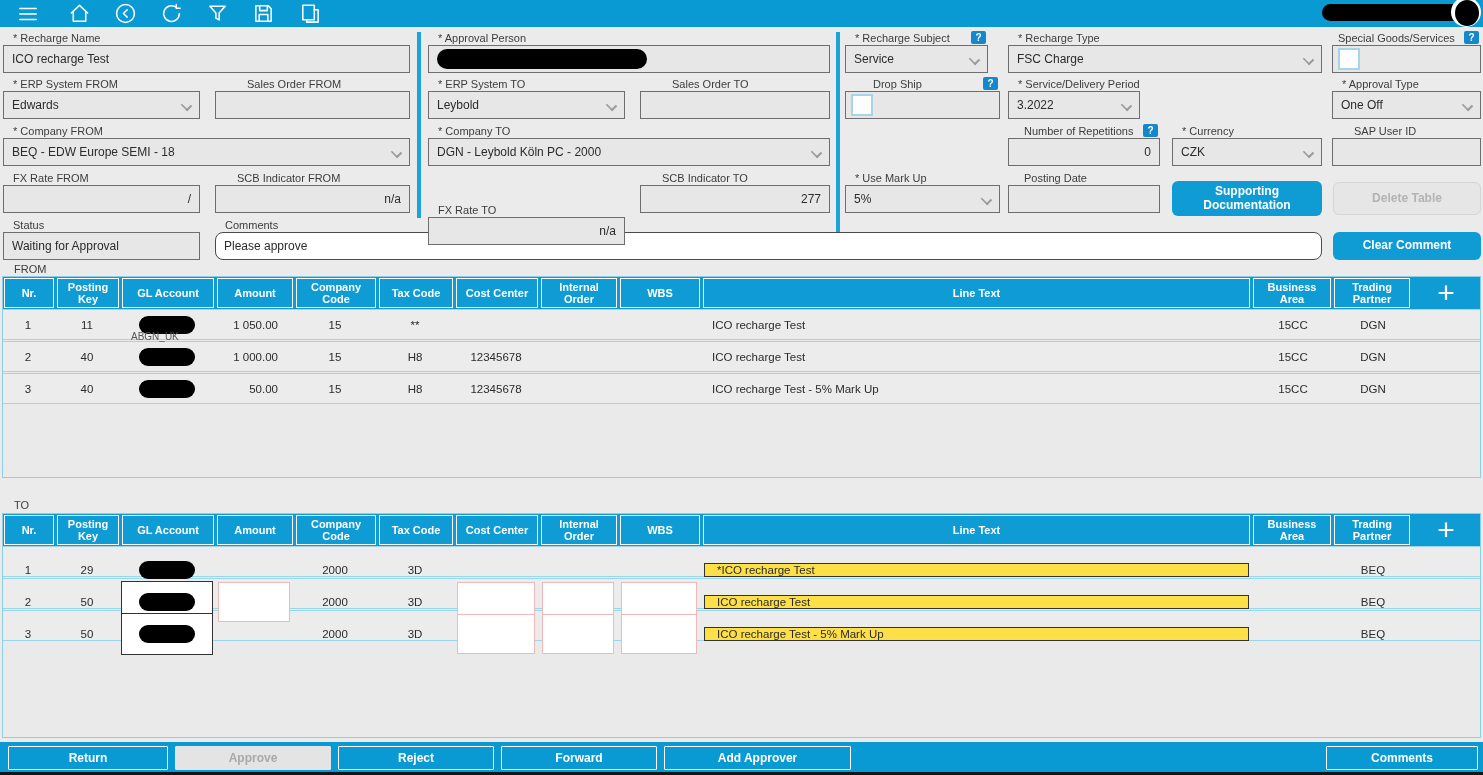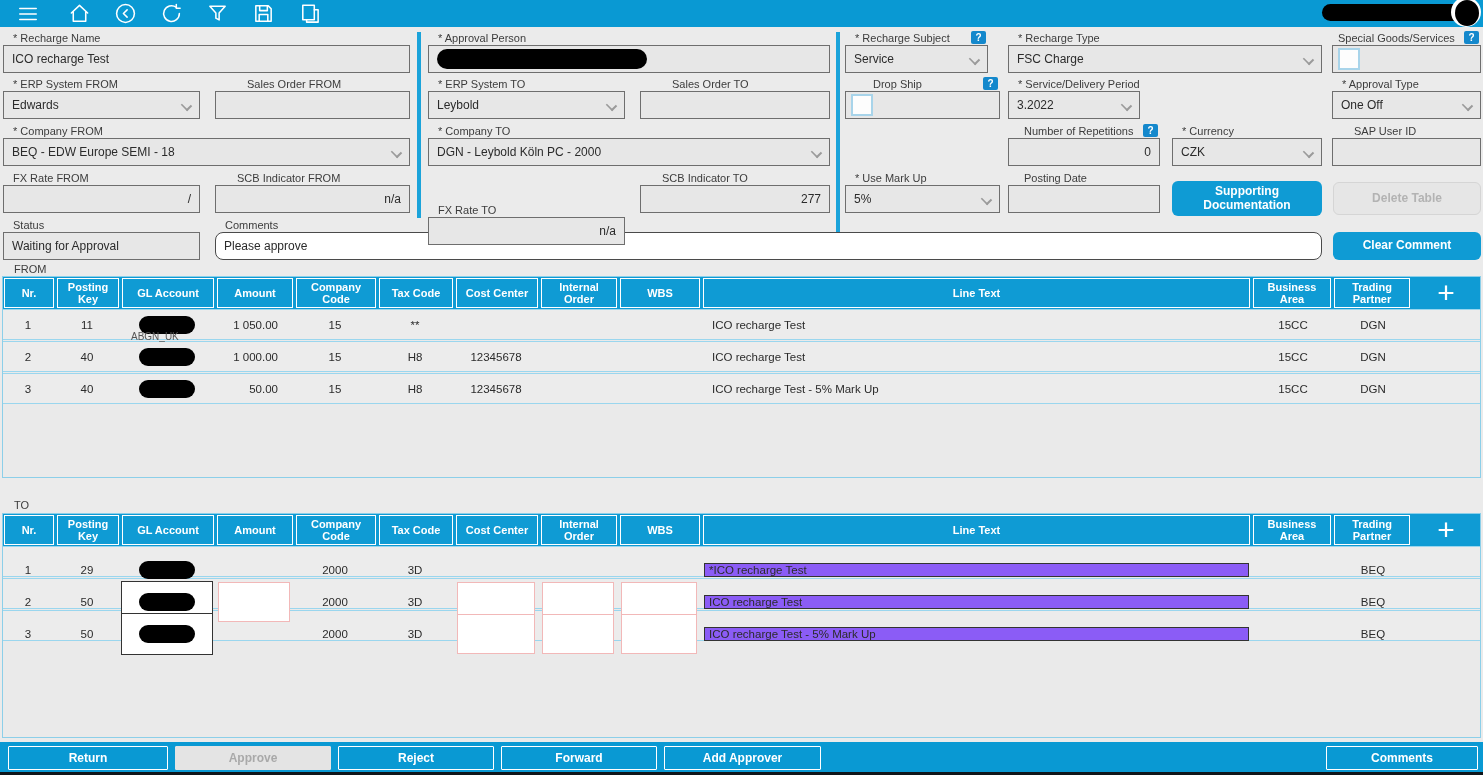--- a/index.html
+++ b/index.html
@@ -38,21 +38,21 @@
   .th{border:1px solid #fff;color:#fff;font-size:11px;font-weight:bold;display:flex;align-items:center;justify-content:center;text-align:center;line-height:1.1;padding:0 2px;}
   .th.plus{border:none;font-weight:normal;font-size:30px;line-height:0;cursor:pointer;}
   .tr{background:#ececec;border-top:1px solid #9ad6ee;border-bottom:1px solid #9ad6ee;margin-bottom:1px;height:31px;}
   .td{font-size:11.5px;color:#2b2b2b;display:flex;align-items:center;justify-content:center;position:relative;overflow:visible;padding:0 4px;}
   .td.al-l{justify-content:flex-start;padding-left:10px;}
   .td.al-r{justify-content:flex-end;padding-right:14px;}
   .blob{display:inline-block;width:56px;height:18px;background:#000;border-radius:9px;}
   .td .sub{position:absolute;left:10px;bottom:-3px;font-size:10px;color:#555;}
   .td.redacted_boxed{background:#fff;border:1px solid #333;margin:2px 0;}
   .td.input_pink{background:#fff;border:1px solid #f2b8b8;margin:3px 2px;}
-  .td.input_white{background:#8b5cf6;border:1px solid #333;margin:16px 2px;justify-content:flex-start;padding-left:4px;font-size:11.5px;}
+  .td.input_white{background:#fde047;border:1px solid #333;margin:16px 2px;justify-content:flex-start;padding-left:12px;font-size:11.5px;}
 
   
   .footer{position:absolute;left:0;top:742px;width:1483px;height:30px;background:#0999d3;}
   .fbtn{position:absolute;top:4px;height:24px;border:1.5px solid #fff;border-radius:1px;color:#fff;font-weight:bold;font-size:12px;display:flex;align-items:center;justify-content:center;cursor:pointer;}
   .fbtn.disabled{background:#e4e4e4;border-color:#e4e4e4;color:#a9a9a9;cursor:default;}
   .botstrip{position:absolute;left:0;top:772px;width:1483px;height:3px;background:#10151a;}
 </style>
 </head>
 <body>
 
@@ -462,21 +462,21 @@
       </div>
     <div class="fbtn disabled" style="left:175px;width:156px;">
         <span>Approve</span>
       </div>
     <div class="fbtn" style="left:338px;width:156px;">
         <span>Reject</span>
       </div>
     <div class="fbtn" style="left:501px;width:156px;">
         <span>Forward</span>
       </div>
-    <div class="fbtn" style="left:664px;width:157px;">
+    <div class="fbtn" style="left:664px;width:187px;">
         <span>Add Approver</span>
       </div>
     <div class="fbtn" style="left:1326px;width:152px;">
         <span>Comments</span>
       </div>
   </div>
   <div class="botstrip"></div>
 
 </div>
 

